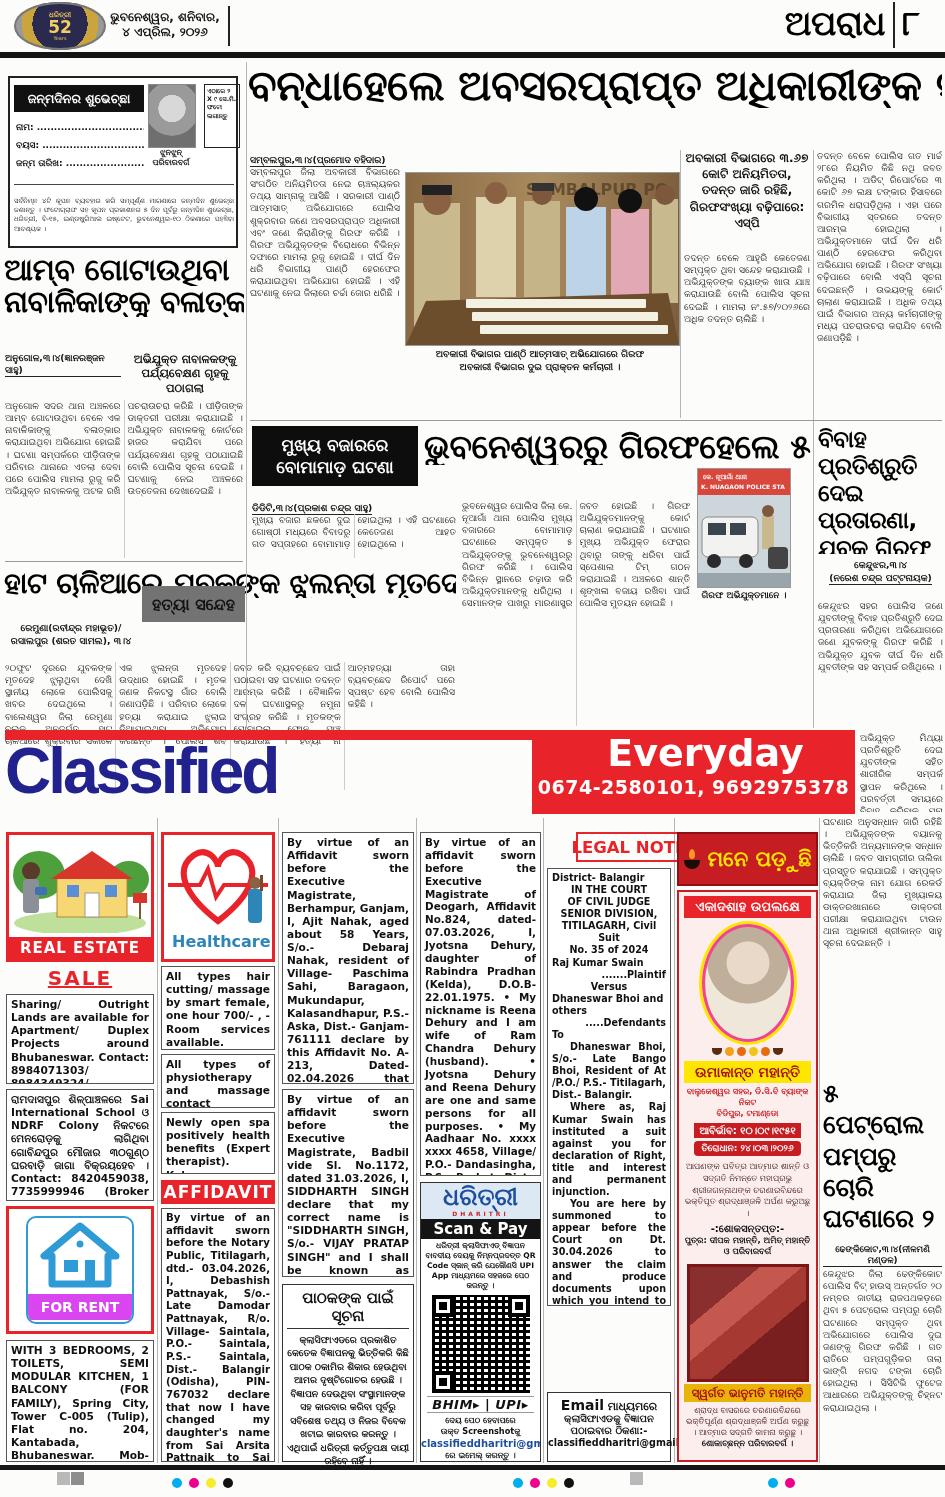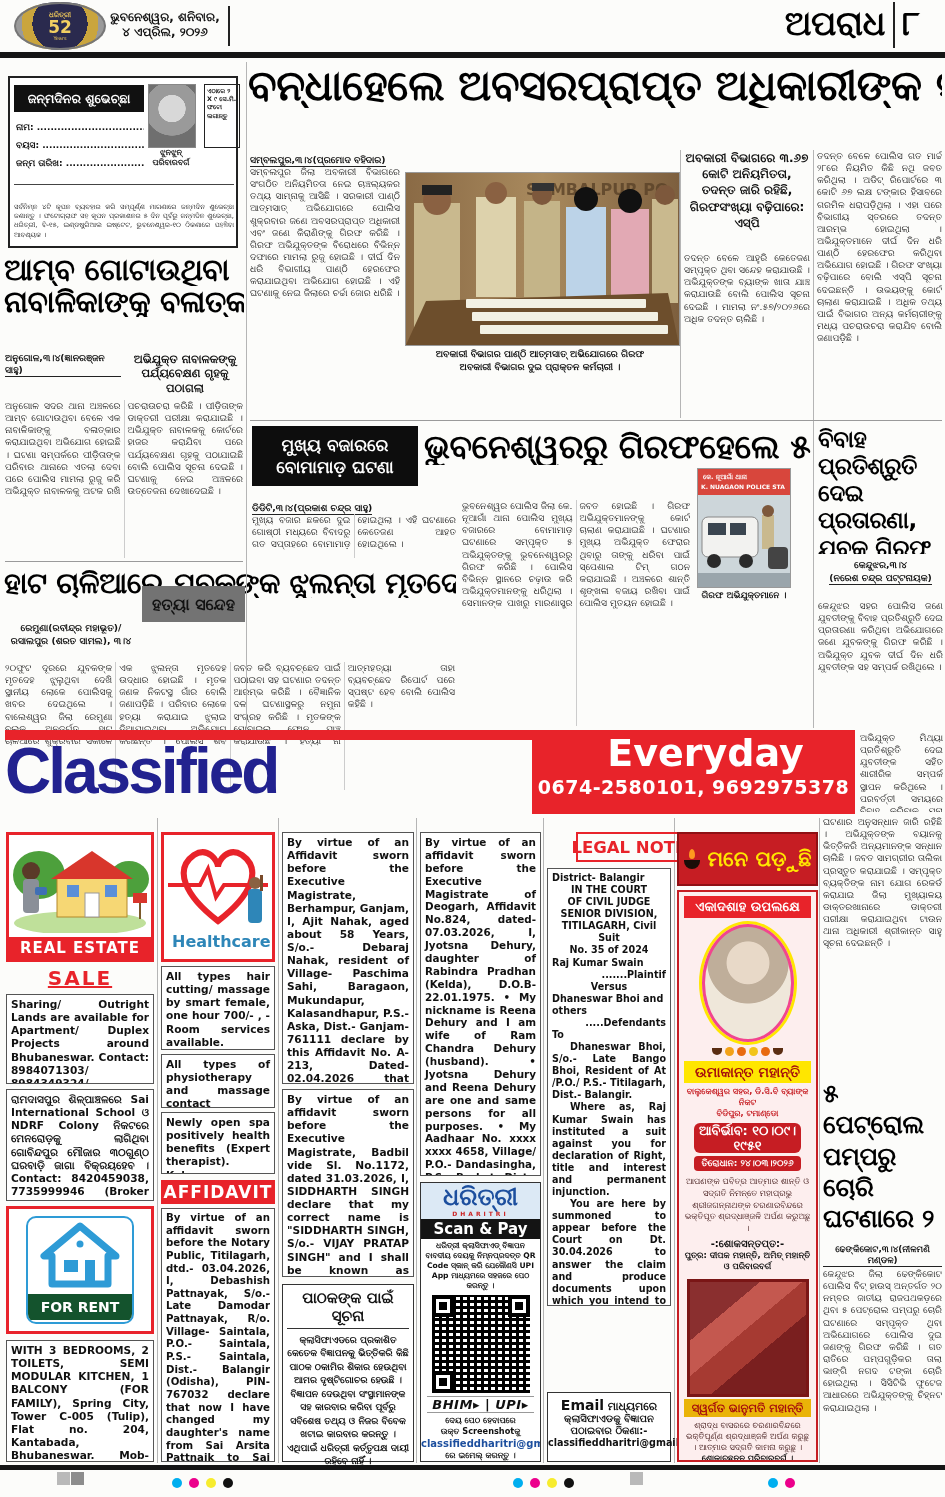--- a/index.html
+++ b/index.html
@@ -58,21 +58,21 @@
     <div class="abs" style="left:6px;top:62px;width:128px;font-size:9px;font-weight:bold;overflow:hidden;white-space:nowrap;">ବୟସ: .......................................</div>
     <div class="abs" style="left:6px;top:80px;width:128px;font-size:9px;font-weight:bold;overflow:hidden;white-space:nowrap;">ଜନ୍ମ ତାରିଖ: ................................</div>
     <div class="abs" style="left:138px;top:6px;width:46px;height:62px;background:radial-gradient(circle at 50% 38%,#d8d8d8 0 30%,#9a9a9a 31% 60%,#6f6f6f 61%);border:1px solid #888;"></div>
     <div class="abs" style="left:130px;top:70px;width:62px;text-align:center;font-size:8px;font-weight:bold;line-height:1.2;">
       <div>ଝୁନଝୁନ୍</div>
       <div>ପରିବାରବର୍ଗ</div>
     </div>
     <div class="abs" style="left:194px;top:6px;width:30px;height:58px;border:1.5px solid #222;font-size:6.3px;font-weight:bold;padding:2px;line-height:1.3;overflow:hidden;">
       <span>ଏଠାରେ ୨ X ୯ ସେ.ମି. ଫଟୋ ଲଗାନ୍ତୁ</span>
     </div>
-    <div class="abs" style="left:4px;top:106px;width:220px;height:60px;font-size:6.8px;line-height:1.35;text-align:justify;overflow:hidden;border-top:1px solid #444;padding-top:18px;">ସର୍ବନିମ୍ନ ୪ଟି କୂପନ ବ୍ୟବହାର କରି ସମ୍ପୂର୍ଣ୍ଣ ମାଗଣାରେ ଜନ୍ମଦିନ ଶୁଭେଚ୍ଛା ଜଣାନ୍ତୁ । ଫଟୋଗ୍ରାଫ ସହ କୂପନ ପ୍ରକାଶନର ୫ ଦିନ ପୂର୍ବରୁ ଜନ୍ମଦିନ ଶୁଭେଚ୍ଛା, ଧରିତ୍ରୀ, ବି-୧୫, ଇଣ୍ଡଷ୍ଟ୍ରିଆଲ ଇଷ୍ଟେଟ, ଭୁବନେଶ୍ୱର-୧୦ ଠିକଣାରେ ପହଞ୍ଚିବା ଆବଶ୍ୟକ ।</div>
+    <div class="abs" style="left:4px;top:106px;width:220px;height:60px;font-size:6.8px;line-height:1.35;text-align:justify;overflow:hidden;border-top:1px solid #444;padding-top:12px;">ସର୍ବନିମ୍ନ ୪ଟି କୂପନ ବ୍ୟବହାର କରି ସମ୍ପୂର୍ଣ୍ଣ ମାଗଣାରେ ଜନ୍ମଦିନ ଶୁଭେଚ୍ଛା ଜଣାନ୍ତୁ । ଫଟୋଗ୍ରାଫ ସହ କୂପନ ପ୍ରକାଶନର ୫ ଦିନ ପୂର୍ବରୁ ଜନ୍ମଦିନ ଶୁଭେଚ୍ଛା, ଧରିତ୍ରୀ, ବି-୧୫, ଇଣ୍ଡଷ୍ଟ୍ରିଆଲ ଇଷ୍ଟେଟ, ଭୁବନେଶ୍ୱର-୧୦ ଠିକଣାରେ ପହଞ୍ଚିବା ଆବଶ୍ୟକ ।</div>
   </div>
 
   <div class="abs hl" style="left:4px;top:254px;width:240px;font-size:30px;text-align:left;">
     <div class="nowrap">ଆମ୍ବ ଗୋଟାଉଥିବା</div>
     <div class="nowrap">ନାବାଳିକାଙ୍କୁ ବଳାତ୍କାର</div>
   </div>
   <div class="abs" style="left:5px;top:352px;width:116px;">
     <span class="byline">ଅନୁଗୋଳ,୩।୪(ଜ୍ଞାନରଞ୍ଜନ ସାହୁ)</span>
   </div>
   <div class="abs" style="left:128px;top:352px;width:114px;font-size:11.5px;font-weight:bold;line-height:1.25;text-align:center;">ଅଭିଯୁକ୍ତ ନାବାଳକଙ୍କୁ ପର୍ଯ୍ୟବେକ୍ଷଣ ଗୃହକୁ ପଠାଗଲା</div>
@@ -232,21 +232,21 @@
     
   </div>
   <div class="abs" style="left:6px;top:1206px;width:148px;height:128px;border:3px solid #e8232a;box-sizing:border-box;background:#fff;display:flex;align-items:center;justify-content:center;">
     <div style="width:104px;height:104px;border:2px solid #2e9bd6;border-radius:10px;overflow:hidden;text-align:center;background:#fff;">
       <svg width="100" height="72" xmlns="http://www.w3.org/2000/svg">
         <polygon points="50,8 14,38 22,38 22,66 78,66 78,38 86,38" fill="none" stroke="#2e9bd6" stroke-width="7" stroke-linejoin="round"></polygon>
         <rect x="34" y="42" width="14" height="12" fill="#2e9bd6"></rect>
         <rect x="55" y="42" width="10" height="24" fill="#2e9bd6"></rect>
         <circle cx="50" cy="26" r="3.5" fill="#2e9bd6"></circle>
       </svg>
-      <div style="background:#14532d;color:#fff;font-weight:800;font-size:14px;line-height:26px;height:26px;">FOR RENT</div>
+      <div style="background:#d946ef;color:#fff;font-weight:800;font-size:14px;line-height:26px;height:26px;">FOR RENT</div>
     </div>
   </div>
   <div class="abs adbox" style="left:6px;top:1340px;width:148px;height:122px;">
     <span>WITH 3 BEDROOMS, 2 TOILETS, SEMI MODULAR KITCHEN, 1 BALCONY (FOR FAMILY), Spring City, Tower C-005 (Tulip), Flat no. 204, Kantabada, Bhubaneswar. Mob- 9958433850/ 9582911473 / 8249246656.</span>
     
   </div>
 
   <div class="abs" style="left:161px;top:832px;width:114px;height:130px;border:3px solid #e8232a;box-sizing:border-box;background:#fff;">
     <svg width="108" height="100" xmlns="http://www.w3.org/2000/svg">
       <path d="M54 86 C20 60 10 34 30 20 C44 11 54 26 54 32 C54 26 64 11 78 20 C98 34 88 60 54 86 Z" fill="none" stroke="#e8232a" stroke-width="6"></path>
@@ -365,21 +365,21 @@
         <span style="width:9px;height:9px;background:#e86a10;border-radius:50%;display:inline-block;"></span>
         <span style="width:9px;height:9px;background:#f2c41a;border-radius:50%;display:inline-block;"></span>
         <span style="width:9px;height:9px;background:#e86a10;border-radius:50%;display:inline-block;"></span>
         <span style="width:10px;height:7px;background:#5a2d12;border-radius:0 0 6px 6px;display:inline-block;"></span>
       </div>
       <div style="background:#ffe600;color:#a50d0d;font-size:14px;font-weight:800;line-height:22px;margin-top:3px;">ଉମାକାନ୍ତ ମହାନ୍ତି</div>
       <div style="color:#c61d23;font-size:8.2px;font-weight:bold;line-height:1.35;margin-top:3px;">
         <div>ବାଲୁକେଶ୍ୱର ସହର, ଡି.ସି.ବି ବ୍ୟାଙ୍କ ନିକଟ</div>
         <div>ବିଡିପୁର, ଟମାଣ୍ଡୋ</div>
       </div>
-      <div style="background:#c61d23;color:#fff;font-size:13px;font-weight:bold;line-height:15px;margin:4px 10px 0;border-radius:6px;">ଆବିର୍ଭାବ: ୧୦।୦୯।୧୯୫୧</div>
+      <div style="background:#c61d23;color:#fff;font-size:10px;font-weight:bold;line-height:15px;margin:4px 10px 0;border-radius:0;">ଆବିର୍ଭାବ: ୧୦।୦୯।୧୯୫୧</div>
       <div style="background:#c61d23;color:#fff;font-size:9px;font-weight:bold;line-height:15px;margin:3px 10px 0;border-radius:4px;">ତିରୋଧାନ: ୨୪।୦୩।୨୦୨୬</div>
       <div style="font-size:8.4px;line-height:1.4;margin-top:5px;color:#3a1010;">ଆପଣଙ୍କ ପବିତ୍ର ଆତ୍ମାର ଶାନ୍ତି ଓ ସଦ୍‌ଗତି ନିମନ୍ତେ ମହାପ୍ରଭୁ ଶ୍ରୀଜଗନ୍ନାଥଙ୍କ ଚରଣାରବିନ୍ଦରେ ଭକ୍ତିପୂତ ଶ୍ରଦ୍ଧାଞ୍ଜଳି ଅର୍ପଣ କରୁଅଛୁ ।</div>
       <div style="font-size:10px;font-weight:800;margin-top:3px;">-:ଶୋକସନ୍ତପ୍ତ:-</div>
       <div style="font-size:8.4px;font-weight:bold;line-height:1.35;">ପୁତ୍ର: ଦୀପକ ମହାନ୍ତି, ଅମିତ୍ ମହାନ୍ତି ଓ ପରିବାରବର୍ଗ</div>
       <div style="width:116px;height:112px;margin:6px auto 2px;border:3px solid #7a1616;
                   background:linear-gradient(140deg,#8a2f2f 0 28%,#c4584f 28% 45%,#a63a32 45% 62%,#7a1f1f 62%);"></div>
       <div style="background:#eab308;color:#a50d0d;font-size:11.5px;font-weight:800;line-height:18px;">ସ୍ୱର୍ଗତ ଭାନୁମତି ମହାନ୍ତି</div>
       <div style="font-size:8.2px;line-height:1.35;margin-top:3px;color:#3a1010;">ଶ୍ରାଦ୍ଧ ବାସରରେ ଚରଣାରବିନ୍ଦରେ ଭକ୍ତିପୂର୍ଣ୍ଣ ଶ୍ରଦ୍ଧାଞ୍ଜଳି ଅର୍ପଣ କରୁଛୁ । ଆତ୍ମାର ସଦ୍‌ଗତି କାମନା କରୁଛୁ ।</div>
       <div style="font-size:8.4px;font-weight:bold;">ଶୋକାଚ୍ଛନ୍ନ ପରିବାରବର୍ଗ ।</div>
     </div>

